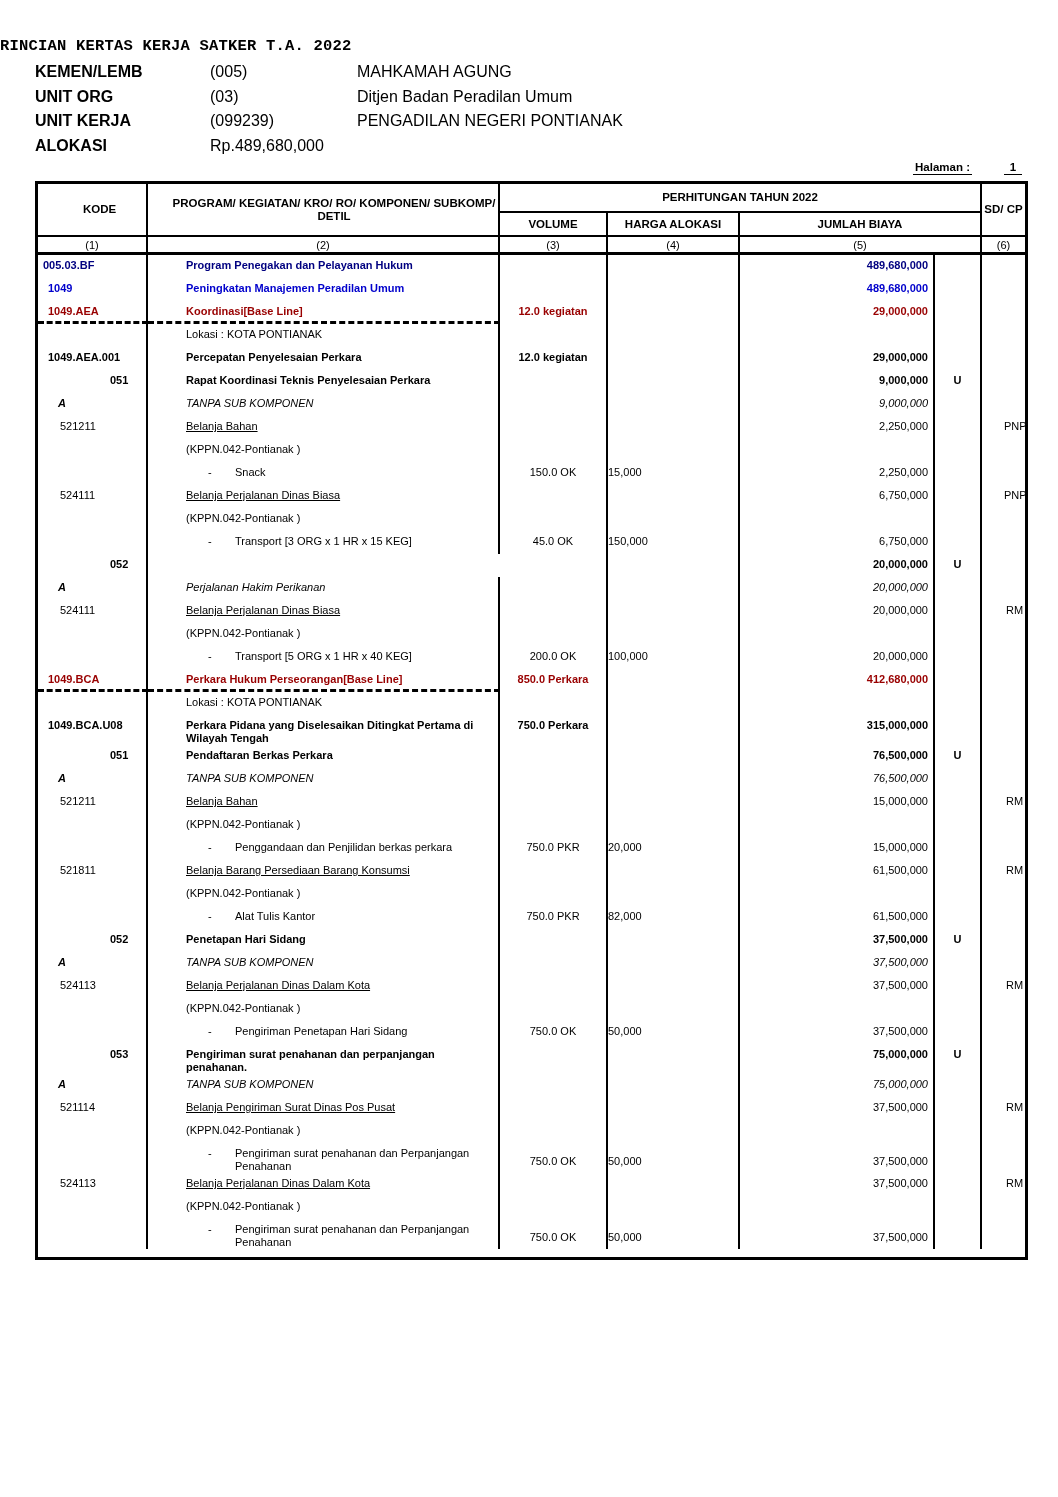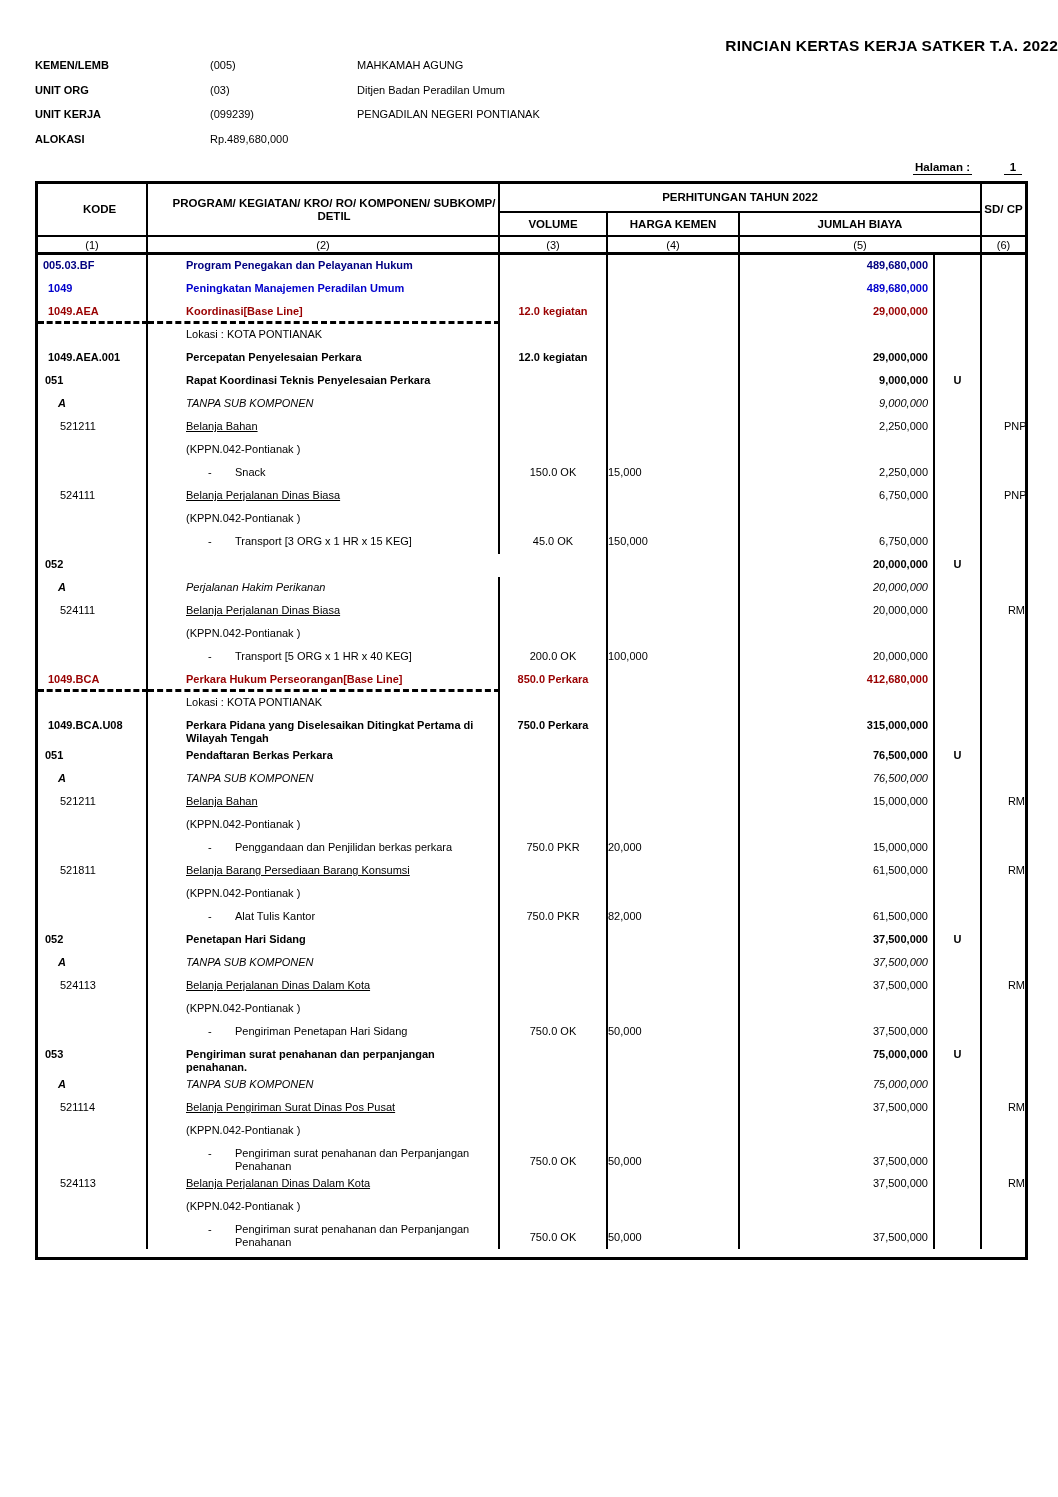--- a/index.html
+++ b/index.html
@@ -1,22 +1,22 @@
 <!DOCTYPE html>
 <html style="--navy: #000080; --blue: #0000CC; --red: #990000;"><head>
 <meta charset="utf-8">
 <style>
   html,body{margin:0;padding:0;background:#fff;}
   .page{width:1058px;height:1497px;background:#fff;position:relative;
         font-family:"Liberation Sans",sans-serif;color:#000;overflow:hidden;}
-  .title{position:absolute;top:37px;left:0;width:100%;text-align:right;
-         font-size:15.5px;font-weight:bold;letter-spacing:.2px;}
+  .title{position:absolute;top:37px;left:0;width:100%;text-align:left;
+         font-size:15.5px;font-weight:bold;letter-spacing:.2px;font-family:Liberation Mono, monospace;}
   
-  .meta{position:absolute;top:53px;left:35px;display:grid;
-        grid-template-columns:175px 147px auto;font-size:11px;}
+  .meta{position:absolute;top:60px;left:35px;display:grid;
+        grid-template-columns:175px 147px auto;font-size:16px;}
   .meta .m-cell{height:24.5px;display:flex;align-items:center;}
   .meta .m-label{font-weight:bold;}
   
   .halaman{position:absolute;top:161px;left:0;width:1022px;display:flex;
            justify-content:flex-end;align-items:flex-end;gap:32px;
            font-size:11.5px;font-weight:bold;}
   .halaman .hl{border-bottom:1.5px solid #000;padding:0 2px 1px 2px;}
   .halaman .hn-num{border-bottom:1.5px solid #000;min-width:18px;text-align:center;padding-bottom:1px;}
   
   .tbl{position:absolute;top:181px;left:35px;display:grid;
@@ -40,22 +40,22 @@
   .hn-4{grid-column:4;}.hn-5{grid-column:5/span 2;}.hn-6{grid-column:7;border-right:none;}
   
   .bc{border-right:2px solid #000;min-height:23px;font-size:11px;line-height:13px;
       padding-top:4px;box-sizing:border-box;}
   .c-code{grid-column:1;padding-left:5px;}
   .c-desc{grid-column:2;padding-left:38px;padding-right:6px;}
   .c-vol{grid-column:3;text-align:center;}
   .c-harga{grid-column:4;padding-right:4px;}
   .c-jumlah{grid-column:5;text-align:right;padding-right:5px;}
   .c-u{grid-column:6;text-align:center;}
-  .c-sdcp{grid-column:7;text-align:right;border-right:none;margin-left:22px;}
-  .lvl0{padding-left:5px;}.lvl1{padding-left:10px;}.lvl2{padding-left:7px;}
+  .c-sdcp{grid-column:7;text-align:center;border-right:none;margin-left:22px;}
+  .lvl0{padding-left:5px;}.lvl1{padding-left:10px;}.lvl2{padding-left:28px;margin-left:44px;}
   .lvl3{padding-left:20px;}.lvl4{padding-left:22px;}
   .dashed{border-bottom:3.5px dashed #000;}
   
   .r-navy{color:var(--navy);font-weight:bold;}
   .r-blue{color:var(--blue);font-weight:bold;}
   .r-red{color:var(--red);font-weight:bold;}
   .r-output{font-weight:bold;}
   .r-komp{font-weight:bold;}
   .r-sub{font-style:italic;}
   .r-sub.c-code{font-weight:bold;}
@@ -90,21 +90,21 @@
     <span class="hl">Halaman :</span>
     <span class="hn-num">1</span>
   </div>
 
   <div class="tbl" id="tbl">
     <div class="hc hc-kode">KODE</div>
     <div class="hc hc-program">PROGRAM/ KEGIATAN/ KRO/ RO/ KOMPONEN/ SUBKOMP/ DETIL</div>
     <div class="hc hc-perhit">PERHITUNGAN TAHUN 2022</div>
     <div class="hc hc-sdcp">SD/ CP</div>
     <div class="hc hc-vol">VOLUME</div>
-    <div class="hc hc-harga">HARGA KEMEN</div>
+    <div class="hc hc-harga">HARGA ALOKASI</div>
     <div class="hc hc-jumlah">JUMLAH BIAYA</div>
     <div class="hn hn-1">(1)</div>
     <div class="hn hn-2">(2)</div>
     <div class="hn hn-3">(3)</div>
     <div class="hn hn-4">(4)</div>
     <div class="hn hn-5">(5)</div>
     <div class="hn hn-6">(6)</div>
   <div class="bc c-code lvl0 r-navy">005.03.BF</div>
       <div class="bc c-desc r-navy">Program Penegakan dan Pelayanan Hukum</div>
       <div class="bc c-vol r-navy"></div>

